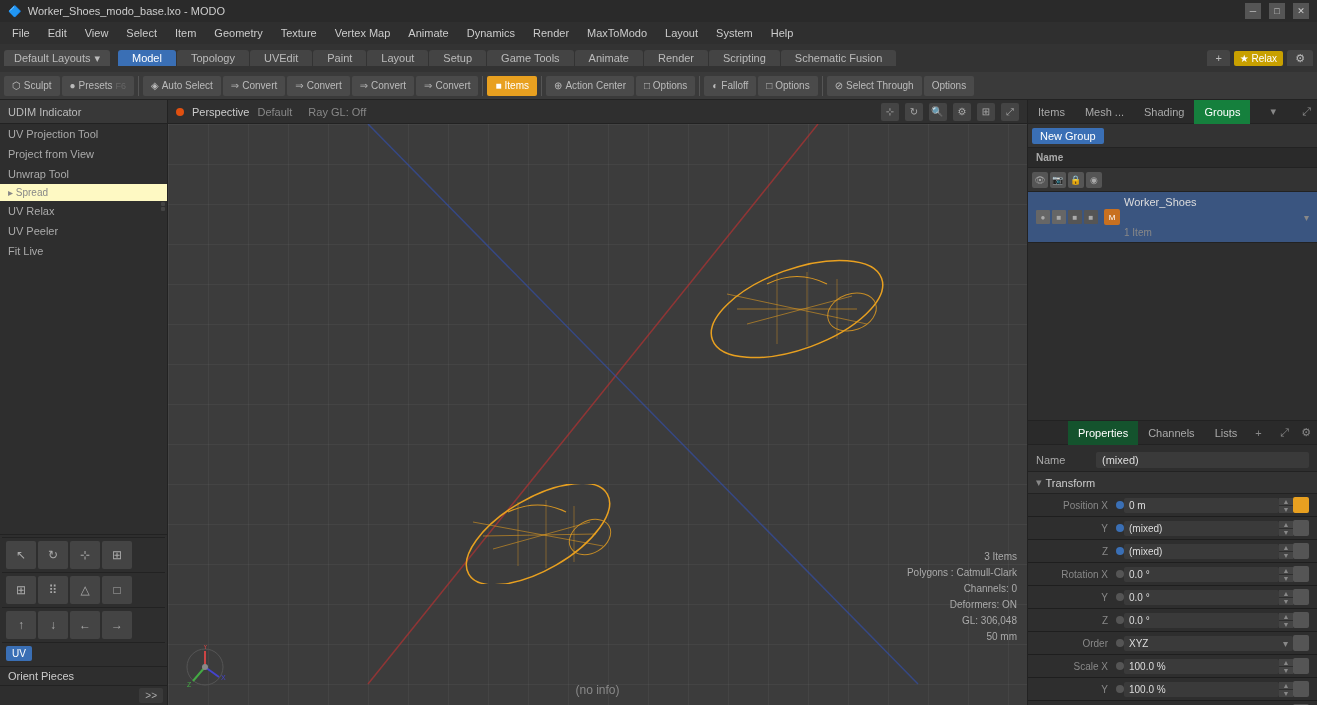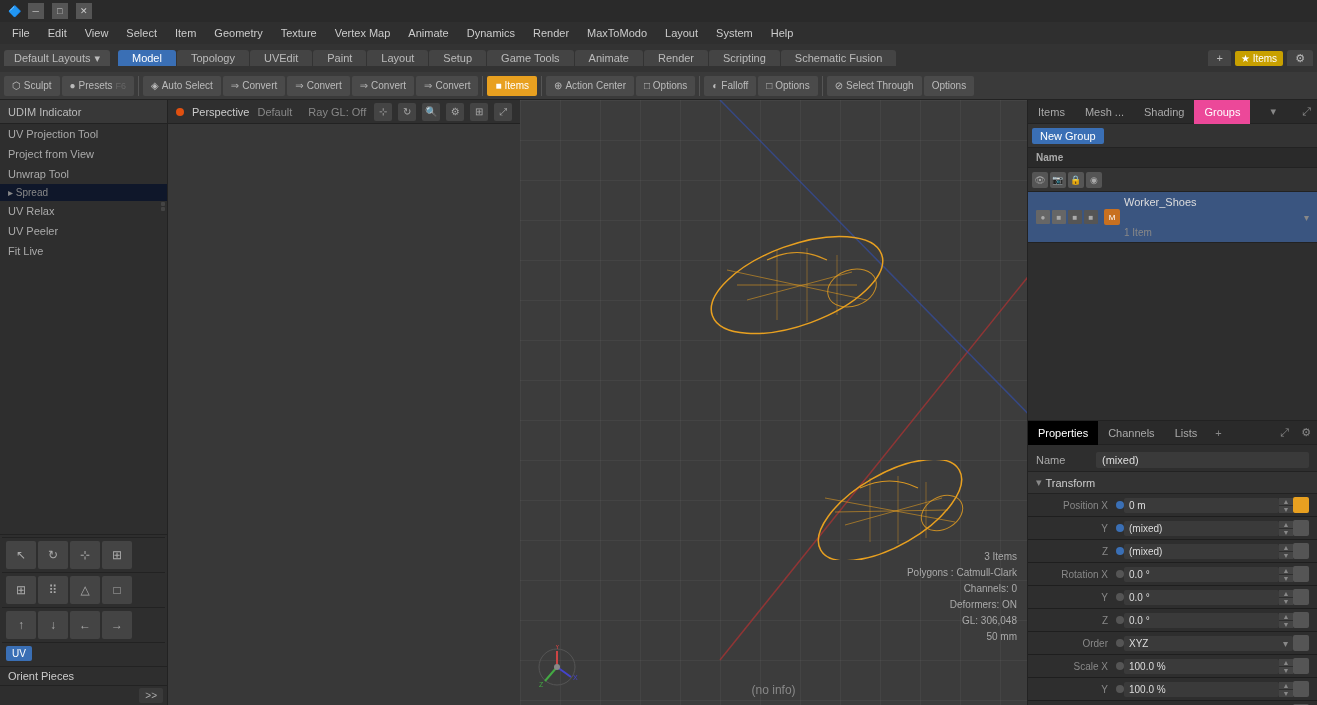--- a/index.html
+++ b/index.html
@@ -147,42 +147,42 @@
       padding: 4px 8px;
       color: #aaa;
       font-size: 11px;
       cursor: pointer;
       white-space: nowrap;
     }
     .left-tool-section {
       padding: 3px 8px;
       color: #888;
       font-size: 10px;
-      background: #0f172a;
+      background: #fef9c3;
     }
     .left-icons-row {
       display: flex;
       padding: 3px 4px;
       gap: 2px;
       border-top: 1px solid #222;
     }
     .left-icon-btn {
       width: 30px; height: 28px;
       background: #444;
       border-radius: 2px;
       display: flex; align-items: center; justify-content: center;
       cursor: pointer;
       font-size: 12px;
       color: #aaa;
     }
     
     #viewport-area {
       flex: 1;
       display: flex;
-      flex-direction: row;
+      flex-direction: column;
       background: #383838;
       position: relative;
     }
     #viewport-header {
       height: 24px;
       background: #2f2f2f;
       display: flex;
       align-items: center;
       padding: 0 8px;
       gap: 8px;
@@ -266,21 +266,21 @@
     .r-tab {
       padding: 0 10px;
       height: 24px;
       display: flex;
       align-items: center;
       color: #aaa;
       font-size: 11px;
       cursor: pointer;
     }
     .r-tab.active {
-      background: #ec4899;
+      background: #15803d;
       color: #fff;
     }
     .r-tab-chevron {
       margin-left: auto;
       padding: 0 6px;
       color: #888;
       cursor: pointer;
     }
     #right-toolbar {
       height: 24px;
@@ -379,21 +379,21 @@
     }
     .p-tab {
       padding: 0 10px;
       height: 24px;
       display: flex;
       align-items: center;
       color: #aaa;
       font-size: 11px;
       cursor: pointer;
     }
-    .p-tab.active { background: #000000; color: #fff; }
+    .p-tab.active { background: #14532d; color: #fff; margin-left: 40px; }
     .p-tab-plus {
       padding: 0 8px;
       color: #888;
       cursor: pointer;
     }
     .p-tab-expand {
       margin-left: auto;
       padding: 0 6px;
       color: #888;
       cursor: pointer;
@@ -480,20 +480,21 @@
       background: #444;
       display: flex; align-items: center; justify-content: center;
       font-size: 7px; color: #888;
     }
   </style>
 </head>
 <body>
 
 <div id="titlebar">
   <span style="margin-right:6px;">🔷</span>
+  <span class="title">Worker_Shoes_modo_base.lxo - MODO</span>
   <div class="win-controls">
     <div class="win-btn">─</div>
     <div class="win-btn">□</div>
     <div class="win-btn">✕</div>
   </div>
 </div>
 
 <div id="menubar">
   <div class="menu-item">File</div>
   <div class="menu-item">Edit</div>
@@ -524,21 +525,21 @@
   <div class="top-tab">Paint</div>
   <div class="top-tab">Layout</div>
   <div class="top-tab">Setup</div>
   <div class="top-tab">Game Tools</div>
   <div class="top-tab">Animate</div>
   <div class="top-tab">Render</div>
   <div class="top-tab">Scripting</div>
   <div class="top-tab">Schematic Fusion</div>
   <div class="top-bar-right">
     <div class="top-tab" style="padding:4px 8px;">+</div>
-    <div class="star-badge">★ Items</div>
+    <div class="star-badge">★ Relax</div>
     <div class="top-tab" style="padding:4px 8px;">⚙</div>
   </div>
 </div>
 
 <div id="toolbar">
   <div class="tb-btn">
     <span>⬡</span>
     <span>Sculpt</span>
   </div>
   <div class="tb-btn">

